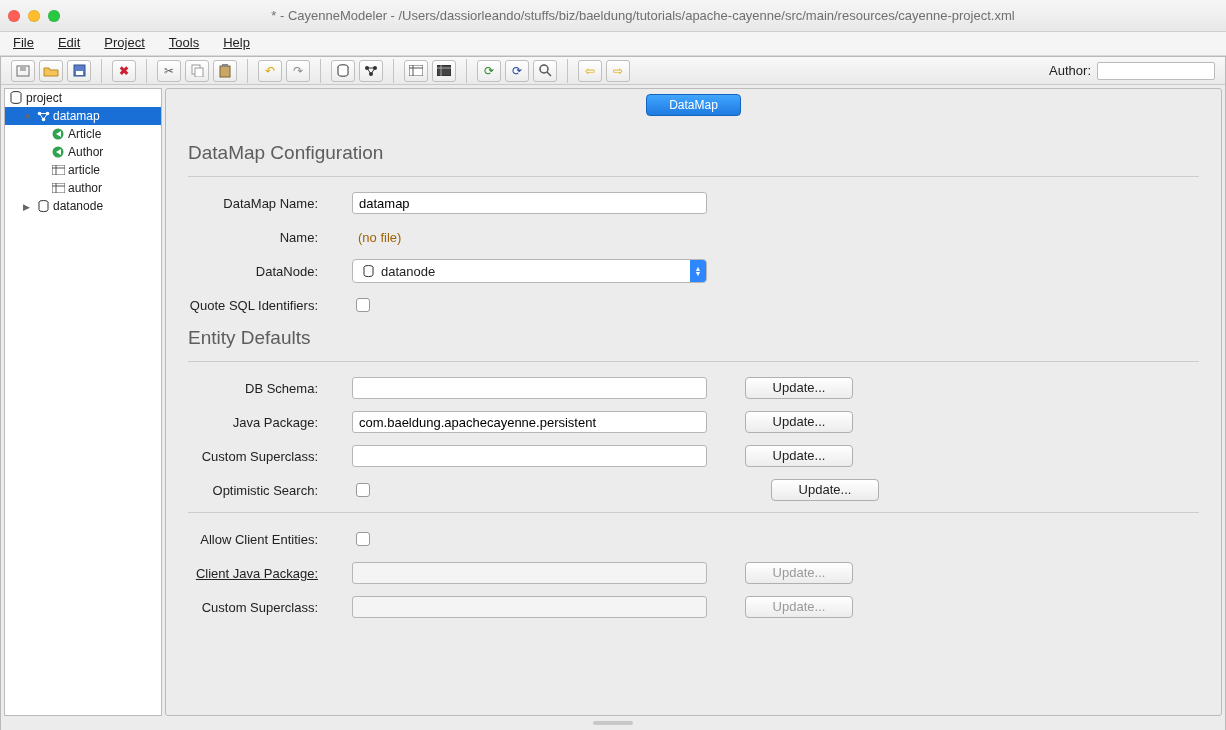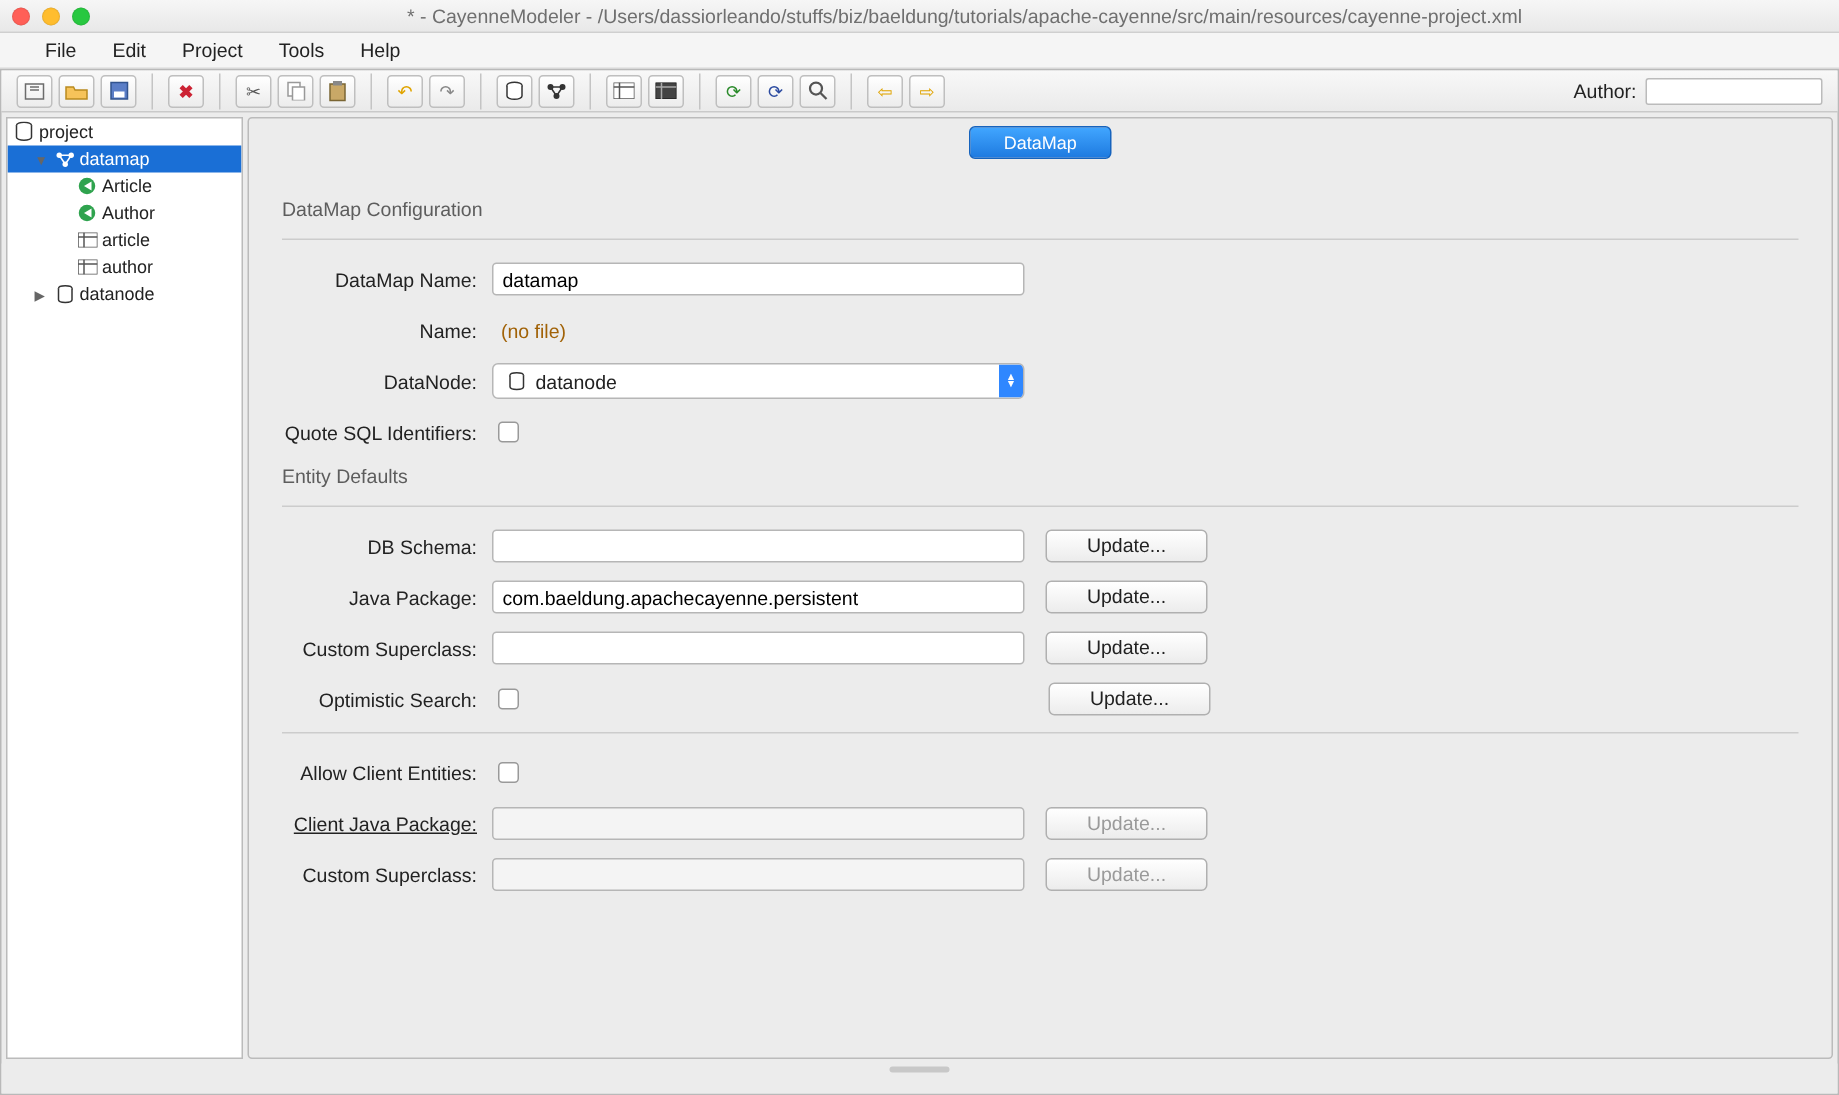--- a/index.html
+++ b/index.html
@@ -1,26 +1,26 @@
 <!DOCTYPE html>
 <html><head>
 <meta charset="utf-8">
 <style>
 * { box-sizing: border-box; margin: 0; padding: 0; }
 body { font-family: "Lucida Grande", "Helvetica Neue", Arial, sans-serif; font-size: 13px; background: #ececec; color: #222; user-select: none; width: 1226px; height: 730px; overflow: hidden; }
 
 
-.titlebar { height: 22px; background: linear-gradient(#f6f6f6,#e8e8e8); display:flex; align-items:center; padding:0 8px; gap:8px; border-bottom:1px solid #cfcfcf; }
+.titlebar { height: 32px; background: linear-gradient(#f6f6f6,#e8e8e8); display:flex; align-items:center; padding:0 8px; gap:8px; border-bottom:1px solid #cfcfcf; }
 .tb-lights { display:flex; gap:8px; }
 .tb-light { width:12px; height:12px; border-radius:50%; box-shadow: inset 0 0 1px rgba(0,0,0,.3);}
 .tb-close { background:#ff5f57;} .tb-min { background:#ffbd2e;} .tb-max { background:#28c840;}
 .tb-title { flex:1; text-align:center; color:#6f6f6f; font-size:13px; overflow:hidden; white-space:nowrap; text-overflow:ellipsis; padding:0 40px;}
 
 
-.menubar { height:24px; background:#f5f5f5; border-bottom:1px solid #d8d8d8; display:flex; align-items:center; padding-left:18px; gap:0;}
+.menubar { height:24px; background:#f5f5f5; border-bottom:1px solid #d8d8d8; display:flex; align-items:flex-start; padding-left:1px; gap:0;text-decoration:underline;}
 .menubar span { padding:3px 12px; cursor:default;}
 
 
 .window-frame { border:1px solid #b9b9b9; margin:0; height: calc(730px - 46px); display:flex; flex-direction:column; background:#ececec;}
 
 
 .toolbar { height:28px; background:linear-gradient(#f8f8f8,#eaeaea); border-bottom:1px solid #c9c9c9; display:flex; align-items:center; padding:0 4px; gap:2px;}
 .tb-grp { display:flex; align-items:center; gap:4px; padding:0 6px; }
 .tb-sep { width:1px; height:24px; background:#c4c4c4; margin:0 2px;}
 .tb-btn { width:24px; height:22px; border:1px solid #bfbfbf; border-radius:3px; background:linear-gradient(#ffffff,#ececec); display:flex; align-items:center; justify-content:center; cursor:default; font-size:12px; color:#555;}
@@ -38,22 +38,22 @@
 .caret.closed::before{content:"▶"; font-size:9px;}
 .icn { width:14px; height:14px; display:inline-flex; align-items:center; justify-content:center; font-size:11px; }
 
 
 .main-wrap { flex:1; display:flex; flex-direction:column; margin:3px 3px 3px 0;}
 .main-panel { flex:1; border:1px solid #bbb; border-radius:3px; background:#ececec; display:flex; flex-direction:column; overflow:hidden;}
 .tab-row { display:flex; justify-content:center; padding:5px 0 0;}
 .tab-btn { padding:3px 22px; border-radius:4px; background:linear-gradient(#41a6ff,#1e7ae0); color:#fff; border:1px solid #1663bd; font-size:12px;}
 .content-scroll { flex:1; overflow:auto; padding:18px 22px;}
 
-.section-header { color:#5d5d5d; margin:8px 0 12px 0; font-size:13px;}
-.form-row { display:flex; align-items:center; margin-bottom:10px; min-height:24px;}
+.section-header { color:#5d5d5d; margin:8px 0 12px 0; font-size:19px;}
+.form-row { display:flex; align-items:center; margin-bottom:10px; min-height:24px;gap:24px;}
 .form-row label { width:140px; text-align:right; padding-right:10px; color:#222;}
 .form-row .value-static { padding-left:6px; color:#a16207;}
 .text-input { width:355px; height:22px; border:1px solid #b6b6b6; border-radius:3px; padding:0 6px; font-size:13px; background:#fff;}
 .select-wrap { width:355px; height:24px; display:flex; align-items:stretch; border:1px solid #b6b6b6; border-radius:4px; overflow:hidden; background:#fff;}
 .select-body { flex:1; display:flex; align-items:center; gap:6px; padding:0 8px;}
 .select-arrow { width:16px; background:#2f87ff; color:#fff; display:flex; flex-direction:column; align-items:center; justify-content:center; font-size:7px; line-height:5px;}
 .chk { width:14px; height:14px; border:1px solid #999; border-radius:3px; background:#fff; margin-left:4px; }
 .update-btn { width:108px; height:22px; border:1px solid #b0b0b0; border-radius:4px; background:linear-gradient(#ffffff,#ececec); margin-left:14px; cursor:default; text-align:center; line-height:20px; font-size:13px;}
 .update-btn.disabled { color:#9a9a9a;}
 .disabled-label { color:#9a9a9a;text-decoration:underline; }

